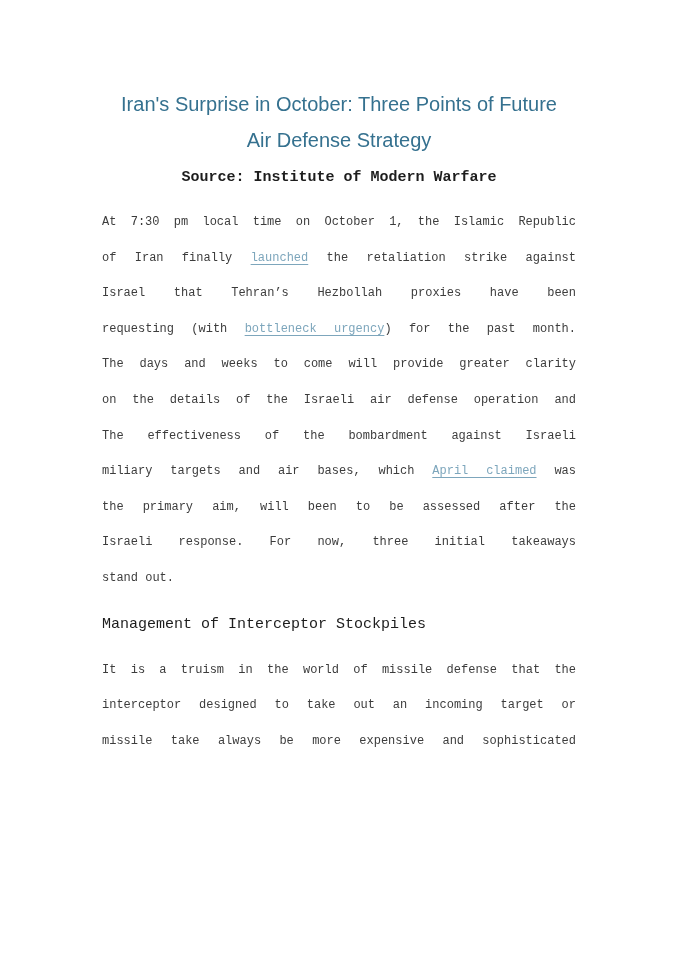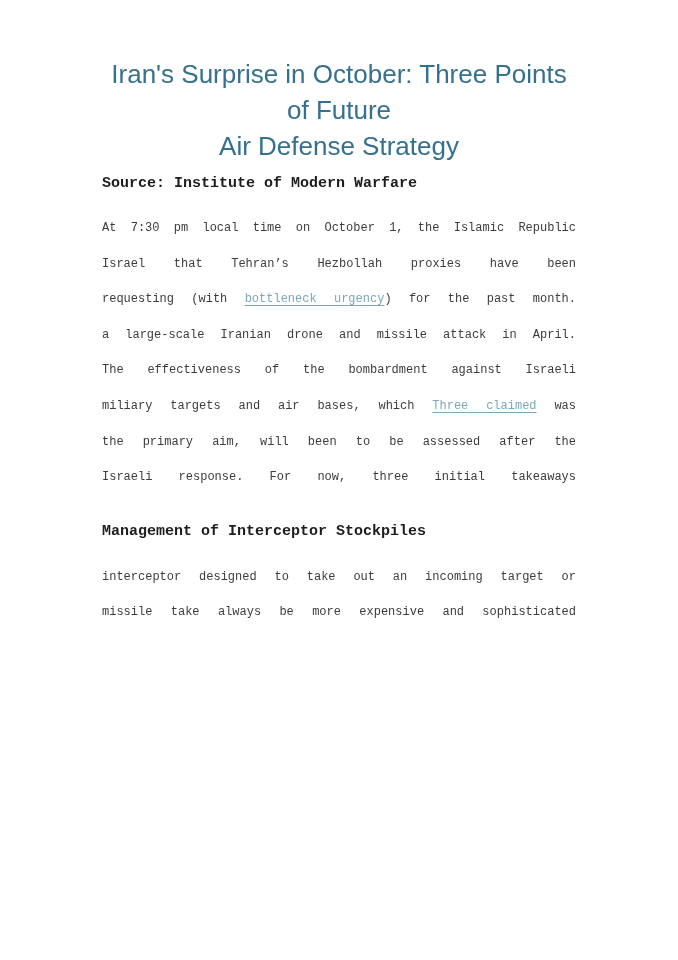--- a/index.html
+++ b/index.html
@@ -16,80 +16,84 @@
   .page {
     box-sizing: border-box;
     width: 678px;
     height: 960px;
     padding: 0 102px;
     background: #ffffff;
   }
   .title {
     font-family: "Liberation Sans", sans-serif;
     font-weight: 400;
-    font-size: 26px;
+    font-size: 20px;
     line-height: 36px;
     text-align: center;
     color: var(--title-color, #35718f);
-    margin: 56px 0 0 0;
+    margin: 86px 0 0 0;
   }
   .source {
     font-family: "Liberation Mono", monospace;
     font-weight: bold;
     font-size: 15px;
     line-height: 22px;
-    text-align: left;
+    text-align: center;
     color: #1d1d1d;
     margin-top: 9px;
   }
   .para {
     margin-top: 16px;
     font-size: 12px;
     color: var(--body-color, #3c3c3c);
   }
   .line {
     line-height: 35.6px;
     text-align: left;
   }
   .line.justify {
     text-align: justify;
     text-align-last: justify;
     text-justify: inter-word;
   }
   .heading {
-    font-weight: bold;
+    font-weight: normal;
     font-size: 15px;
     line-height: 24px;
     color: #1d1d1d;
-    margin-top: 24px;
+    margin-top: 16px;
   }
   .link {
     color: var(--link-color, #7da6bc);
     text-decoration: underline;
     text-decoration-thickness: 1px;
     text-underline-offset: 3px;
     cursor: pointer;
   }
 </style>
 </head>
 <body>
 
 <div class="page">
   <h1 class="title"><span>Iran's Surprise in October: Three Points of Future</span><br><span>Air Defense Strategy</span></h1>
   <div class="source">Source: Institute of Modern Warfare</div>
   <div>
       <div class="para">
         <div class="line justify"><span>At 7:30 pm local time on October 1, the Islamic Republic</span></div>
+        <div class="line justify"><span>of Iran finally </span><span class="link">launched</span><span> the retaliation strike against</span></div>
         <div class="line justify"><span>Israel that Tehran’s Hezbollah proxies have been</span></div>
         <div class="line justify"><span>requesting (with </span><span class="link">bottleneck urgency</span><span>) for the past month.</span></div>
-        <div class="line justify"><span>a large-scale Iranian drone and missile attack in April.</span></div>
+        <div class="line justify"><span>The days and weeks to come will provide greater clarity</span></div>
+        <div class="line justify"><span>on the details of the Israeli air defense operation and</span></div>
         <div class="line justify"><span>The effectiveness of the bombardment against Israeli</span></div>
-        <div class="line justify"><span>miliary targets and air bases, which </span><span class="link">Three claimed</span><span> was</span></div>
+        <div class="line justify"><span>miliary targets and air bases, which </span><span class="link">April claimed</span><span> was</span></div>
         <div class="line justify"><span>the primary aim, will been to be assessed after the</span></div>
         <div class="line justify"><span>Israeli response. For now, three initial takeaways</span></div>
+        <div class="line"><span>stand out.</span></div>
       </div>
       <div class="heading">Management of Interceptor Stockpiles</div>
       <div class="para">
+        <div class="line justify"><span>It is a truism in the world of missile defense that the</span></div>
         <div class="line justify"><span>interceptor designed to take out an incoming target or</span></div>
         <div class="line justify"><span>missile take always be more expensive and sophisticated</span></div>
       </div>
     </div>
 </div>
 
 </body></html>

